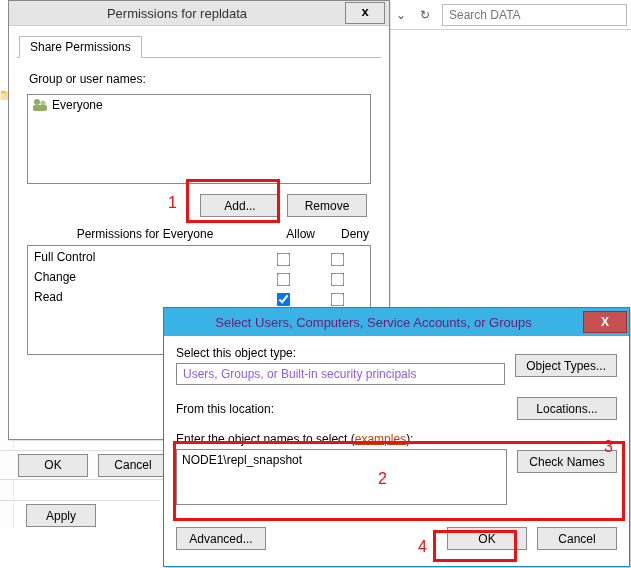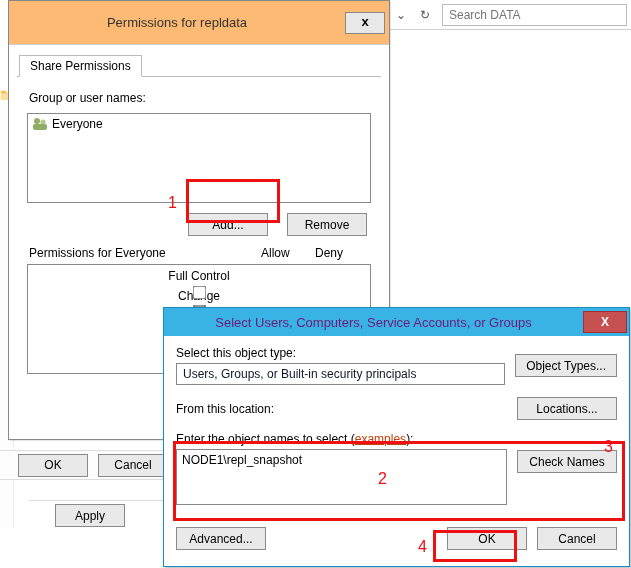--- a/index.html
+++ b/index.html
@@ -5,59 +5,59 @@
   * { box-sizing: border-box; font-family: "Segoe UI", Tahoma, sans-serif; font-size: 12px; }
   body { margin: 0; background: #fff; width: 631px; height: 568px; position: relative; overflow: hidden; }
 
   
   .bg-nav { position: absolute; top: 0; right: 0; left: 390px; height: 30px; border-bottom: 1px solid #d0d0d0; display: flex; align-items: center; padding: 2px 4px; gap: 10px; }
   .bg-nav .icon { width: 14px; text-align: center; color: #555; }
   .bg-nav .search { flex: 1; border: 1px solid #bcbcbc; height: 22px; padding: 2px 6px; color: #888; background: #fff; }
 
   
   .dlg1 { position: absolute; left: 8px; top: 0; width: 382px; height: 440px; background: #fff; border: 1px solid #888; box-shadow: 1px 1px 0 rgba(0,0,0,0.1); }
-  .dlg1 .titlebar { height: 44px; background: #fdba74; border-bottom: 1px solid #ccc; display: flex; align-items: center; }
+  .dlg1 .titlebar { height: 25px; background: #e5e5e5; border-bottom: 1px solid #ccc; display: flex; align-items: center; }
   .dlg1 .titlebar .title { flex: 1; text-align: center; font-size: 13px; color: #333; }
   .dlg1 .titlebar .close { width: 40px; height: 22px; margin-right: 4px; border: 1px solid #888; background: #e8e8e8; text-align: center; line-height: 18px; font-weight: bold; font-size: 13px; }
   .tabstrip { position: relative; height: 24px; margin: 8px 8px 0 8px; border-bottom: 1px solid #bbb; text-decoration: underline; }
   .tab { position: absolute; left: 2px; top: 2px; height: 22px; padding: 3px 10px; border: 1px solid #bbb; border-bottom: 1px solid #fff; background: #fff; }
   .panel { margin: 4px 8px; padding: 8px 10px 10px 10px; }
   .group-label { margin: 2px 0 8px 2px; }
   .listbox { border: 1px solid #888; background: #fff; height: 90px; padding: 2px; }
   .listitem { display: flex; align-items: center; gap: 4px; padding: 1px 2px; }
   .usericon { width: 16px; height: 14px; display: inline-block; }
-  .row-btns { display: flex; justify-content: flex-end; gap: 19px; margin: 10px 4px 10px 0; align-items: center; position: relative; }
+  .row-btns { display: flex; justify-content: flex-end; gap: 7px; margin: 10px 4px 10px 0; align-items: center; position: relative; }
   .btn { min-width: 80px; height: 23px; border: 1px solid #8a8a8a; background: #e9e9e9; padding: 2px 10px; text-align: center; }
   .perm-label { margin: 6px 2px 4px 2px; display: flex; }
-  .perm-label .fill { flex:1; }
-  .perm-head { width: 54px; text-align: left; }
+  .perm-label .fill { flex:1;text-align:center; }
+  .perm-head { width: 54px; text-align: right; }
   .perm-box { border: 1px solid #888; background: #fff; padding: 4px 6px 2px 6px; height: 110px; }
-  .perm-row { display:flex; align-items:center; height: 20px; flex-direction: column; }
+  .perm-row { display:flex; height: 20px; }
   .perm-row .pname { flex:1; }
   .perm-row .cb { width: 54px; text-align:center; }
   .cb input { transform: scale(1.05); }
 
   .dlg1-bottom { position: absolute; left: 120px; right: 0; bottom: 8px; height: 28px; display:flex; justify-content:flex-end; padding-right: 10px; gap: 8px; }
 
   
   .under-strip { position:absolute; left:0; top:450px; width:200px; height:30px; border-top:1px solid #ddd; border-bottom:1px solid #ddd; display:flex; align-items:center; padding-left:18px; gap:10px; background:#fdfdfd; }
   .under-strip .btn { min-width: 70px; }
-  .under-strip2 { position:absolute; left:0; top:500px; width:160px; height:30px; border-top:1px solid #ddd; display:flex; align-items:center; padding-left:26px;margin-left:29px; }
+  .under-strip2 { position:absolute; left:0; top:500px; width:160px; height:30px; border-top:1px solid #ddd; display:flex; align-items:center; padding-left:26px; }
   .under-strip2 .btn { min-width: 70px; }
 
   
   .dlg2 { position:absolute; left:163px; top:307px; width:467px; height:260px; border: 1px solid #1a8ac0; background:#fff; box-shadow: 2px 2px 3px rgba(0,0,0,0.25); }
   .dlg2 .titlebar2 { height: 28px; background: #39b3e6; display:flex; align-items:center; }
   .dlg2 .titlebar2 .title2 { flex:1; text-align:center; color:#701a75; font-size: 13px; }
   .dlg2 .titlebar2 .close2 { width: 44px; height: 22px; margin-right: 2px; background:#c75050; color:#fff; text-align:center; line-height:20px; border:1px solid #a03030; font-weight:bold; }
   .dlg2 .body { padding: 10px 12px 10px 12px; }
   .form-row { display:flex; align-items:center; gap:10px; margin-bottom: 12px; }
   .form-col { flex:1; display:flex; flex-direction:column; gap:3px; }
   .txt { border:1px solid #888; background:#fff; height: 22px; padding: 2px 6px; width:100%; }
-  .txt.ro { color:#0f172a; }
+  .txt.ro { color:#8b5cf6; }
   .multi { border:1px solid #888; background:#fff; height: 56px; padding:3px 5px; width:100%; resize:none; font-family:inherit; font-size:12px; }
   .link { color:#c2410c; text-decoration: underline; cursor:pointer; }
   .dlg2 .foot { display:flex; gap:10px; padding: 0 12px 0 12px; align-items:center; }
   .dlg2 .foot .spacer { flex:1; }
 
   
   .callout { position:absolute; border: 3px solid #e11; pointer-events:none; }
   .num { position:absolute; color:#e11; font-size: 16px; font-weight: normal; pointer-events:none; }
 
   

